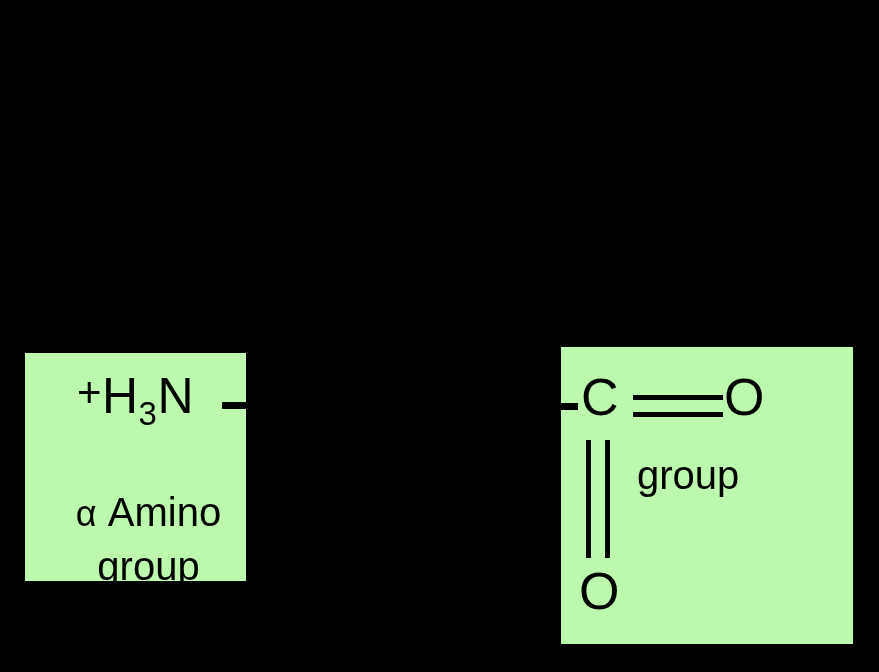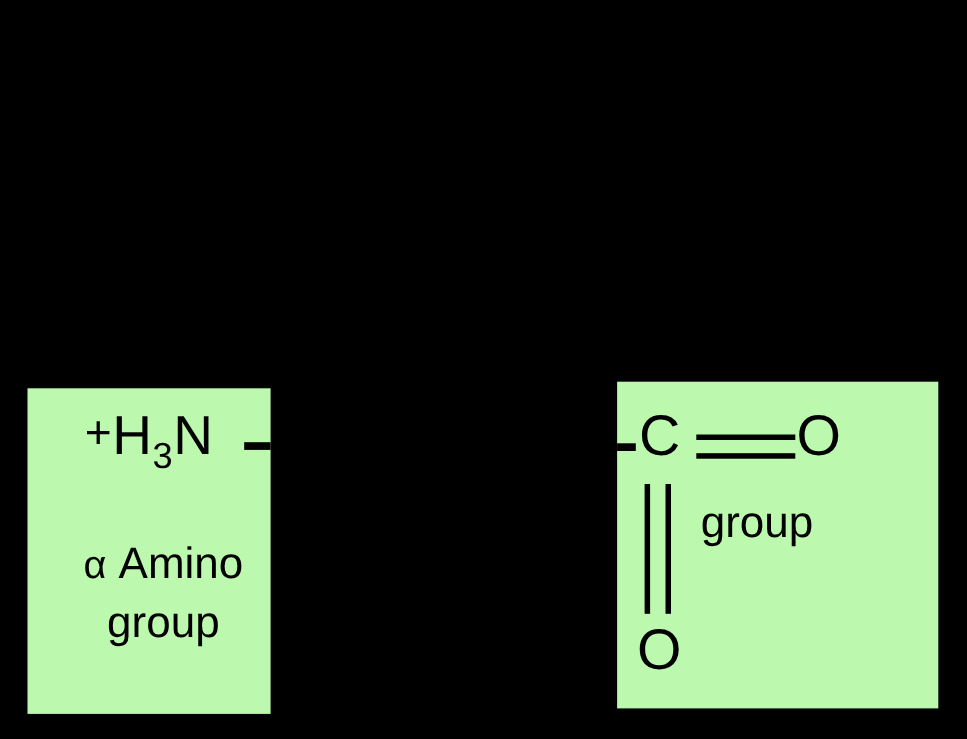--- a/index.html
+++ b/index.html
@@ -20,21 +20,21 @@
     position: absolute;
     background: #bcf9ae;
     color: #000000;
   }
 
   
   #amino-box {
     left: 25px;
     top: 353px;
     width: 221px;
-    height: 296px;
+    height: 228px;
   }
 
   .formula-amino {
     position: absolute;
     left: 0;
     top: 18px;
     width: 100%;
     text-align: center;
     font-size: 50px;
     line-height: 1;

